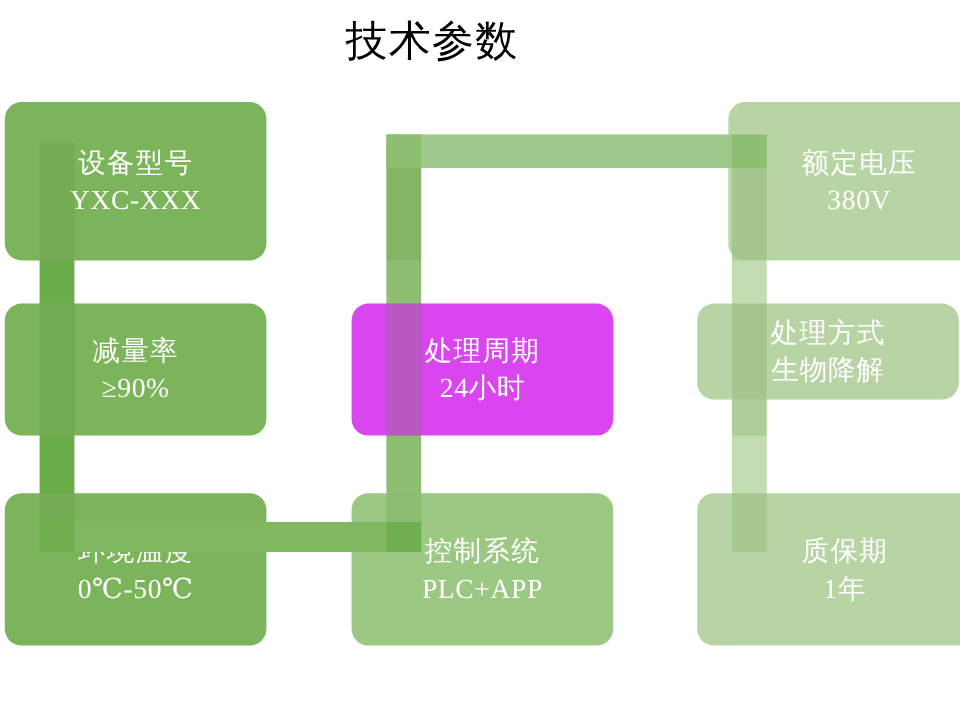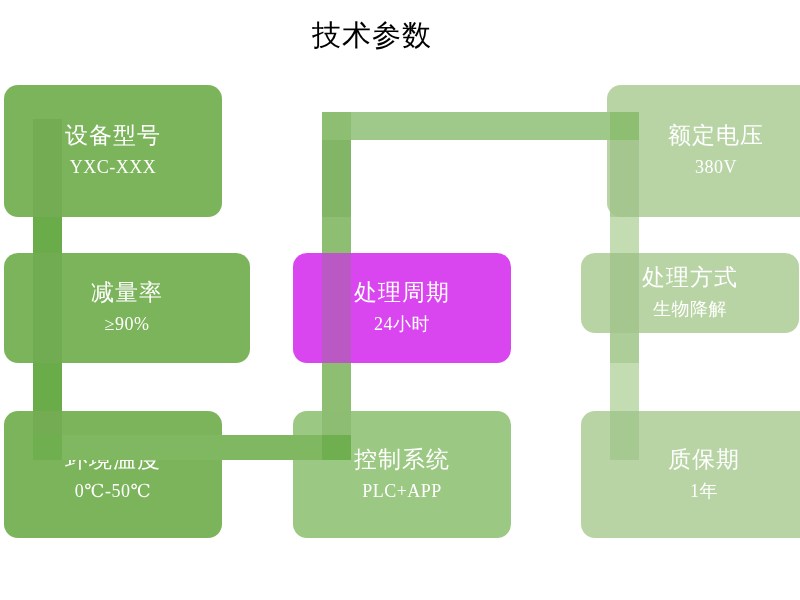--- a/index.html
+++ b/index.html
@@ -16,25 +16,25 @@
   #slide {
     position: relative;
     width: 800px;
     height: 600px;
     background: #ffffff;
   }
 
   
   #title {
     position: absolute;
-    left: 12px;
+    left: 0;
     top: 12px;
     width: 720px;
     text-align: center;
-    font-size: 29px;
+    font-size: 35px;
     line-height: 46px;
     color: #000000;
     letter-spacing: 1px;
     font-family: "Liberation Serif", "DejaVu Serif", serif;
     white-space: nowrap;
   }
 
   
   .conn {
     position: absolute;
@@ -52,21 +52,21 @@
   }
   .card .c-label {
     font-size: 23px;
     line-height: 32px;
     color: #ffffff;
     font-family: "Liberation Serif", "DejaVu Serif", serif;
     white-space: nowrap;
     letter-spacing: 1px;
   }
   .card .c-value {
-    font-size: 18px;
+    font-size: 23px;
     line-height: 30px;
     color: #ffffff;
     font-family: "Liberation Serif", "DejaVu Serif", serif;
     white-space: nowrap;
     letter-spacing: 0.5px;
   }
   .card .c-inner {
     display: flex;
     flex-direction: column;
     align-items: center;
@@ -101,21 +101,21 @@
       <div class="c-label">额定电压</div>
       <div class="c-value">380V</div>
     </div>
   </div>
 
   <div class="conn" style="left:322px; top:112px; width:310px; height:28px; background:#9FC98A; z-index:4;"></div>
 
   <div class="conn" style="left:322px; top:112px; width:29px; height:28px; background:#8DBE72; z-index:5;"></div>
   <div class="conn" style="left:610px; top:112px; width:29px; height:28px; background:#8DBE72; z-index:5;"></div>
 
-  <div class="card" style="left:4px; top:253px; width:246px; height:110px; background:#7CB45B; z-index:2;">
+  <div class="card" style="left:4px; top:253px; width:218px; height:110px; background:#7CB45B; z-index:2;">
     <div class="c-inner">
       <div class="c-label">减量率</div>
       <div class="c-value">≥90%</div>
     </div>
   </div>
 
   <div class="card" style="left:293px; top:253px; width:218px; height:110px; background:#d946ef; z-index:2;">
     <div class="c-inner">
       <div class="c-label">处理周期</div>
       <div class="c-value">24小时</div>

